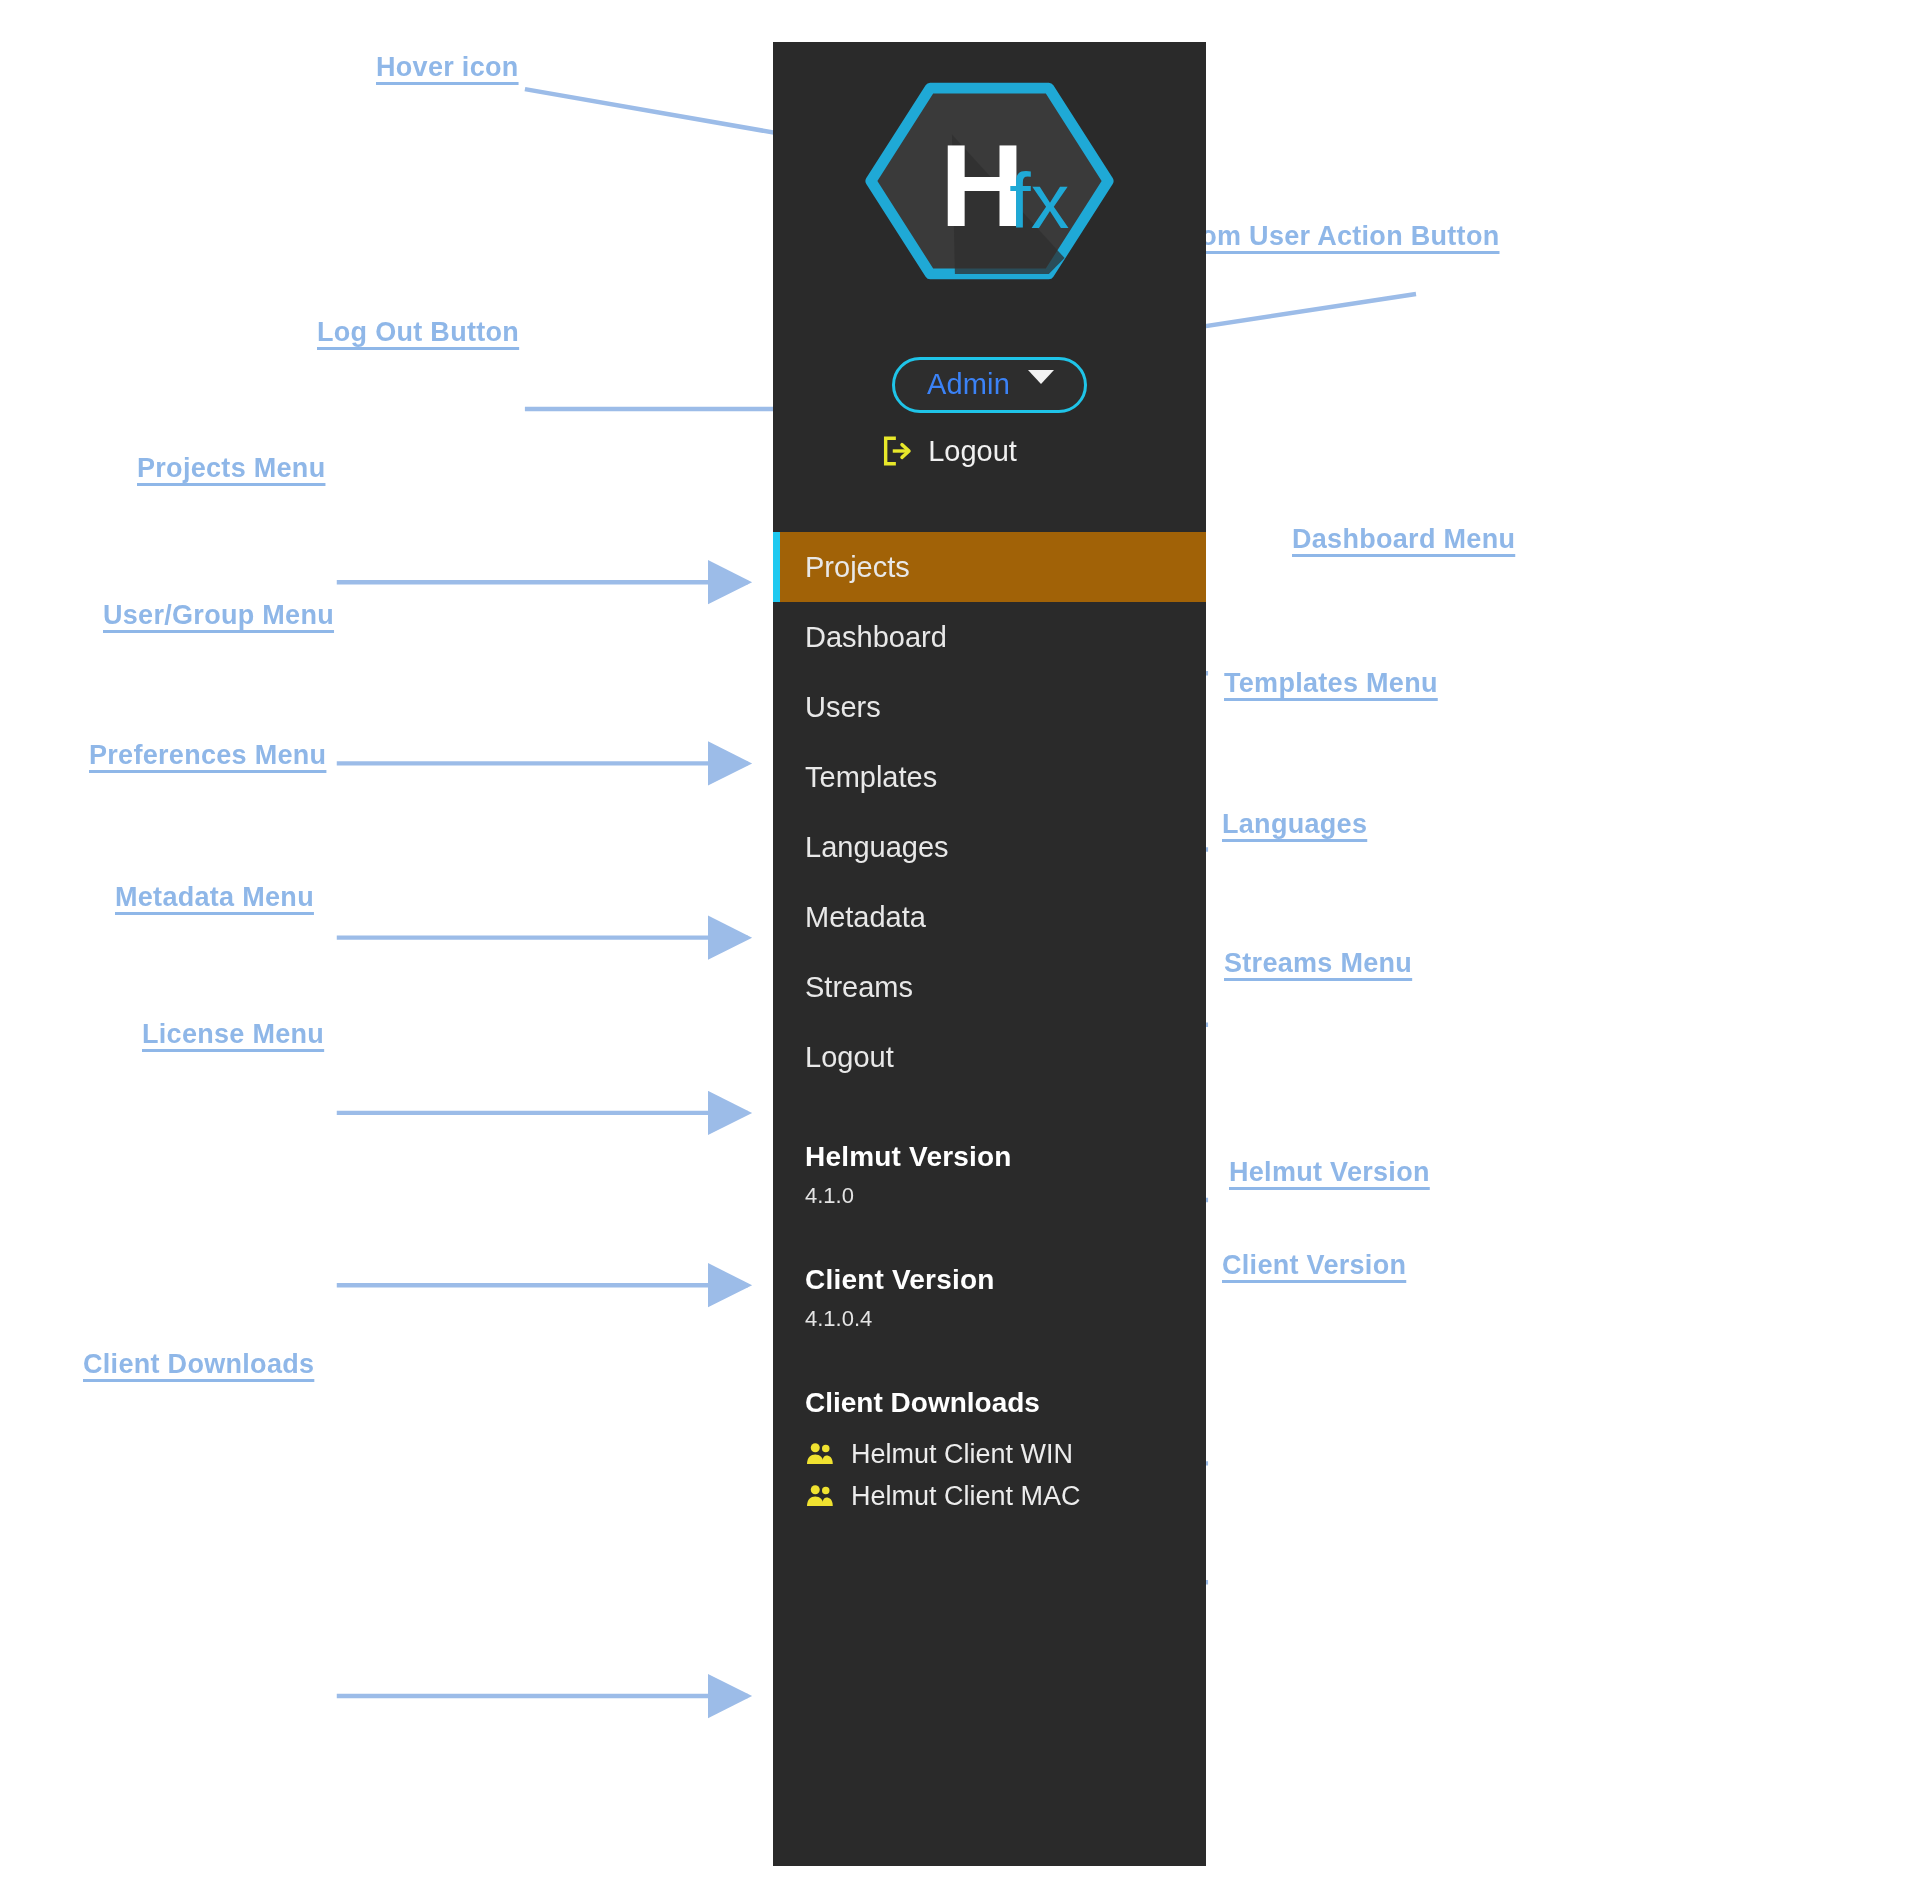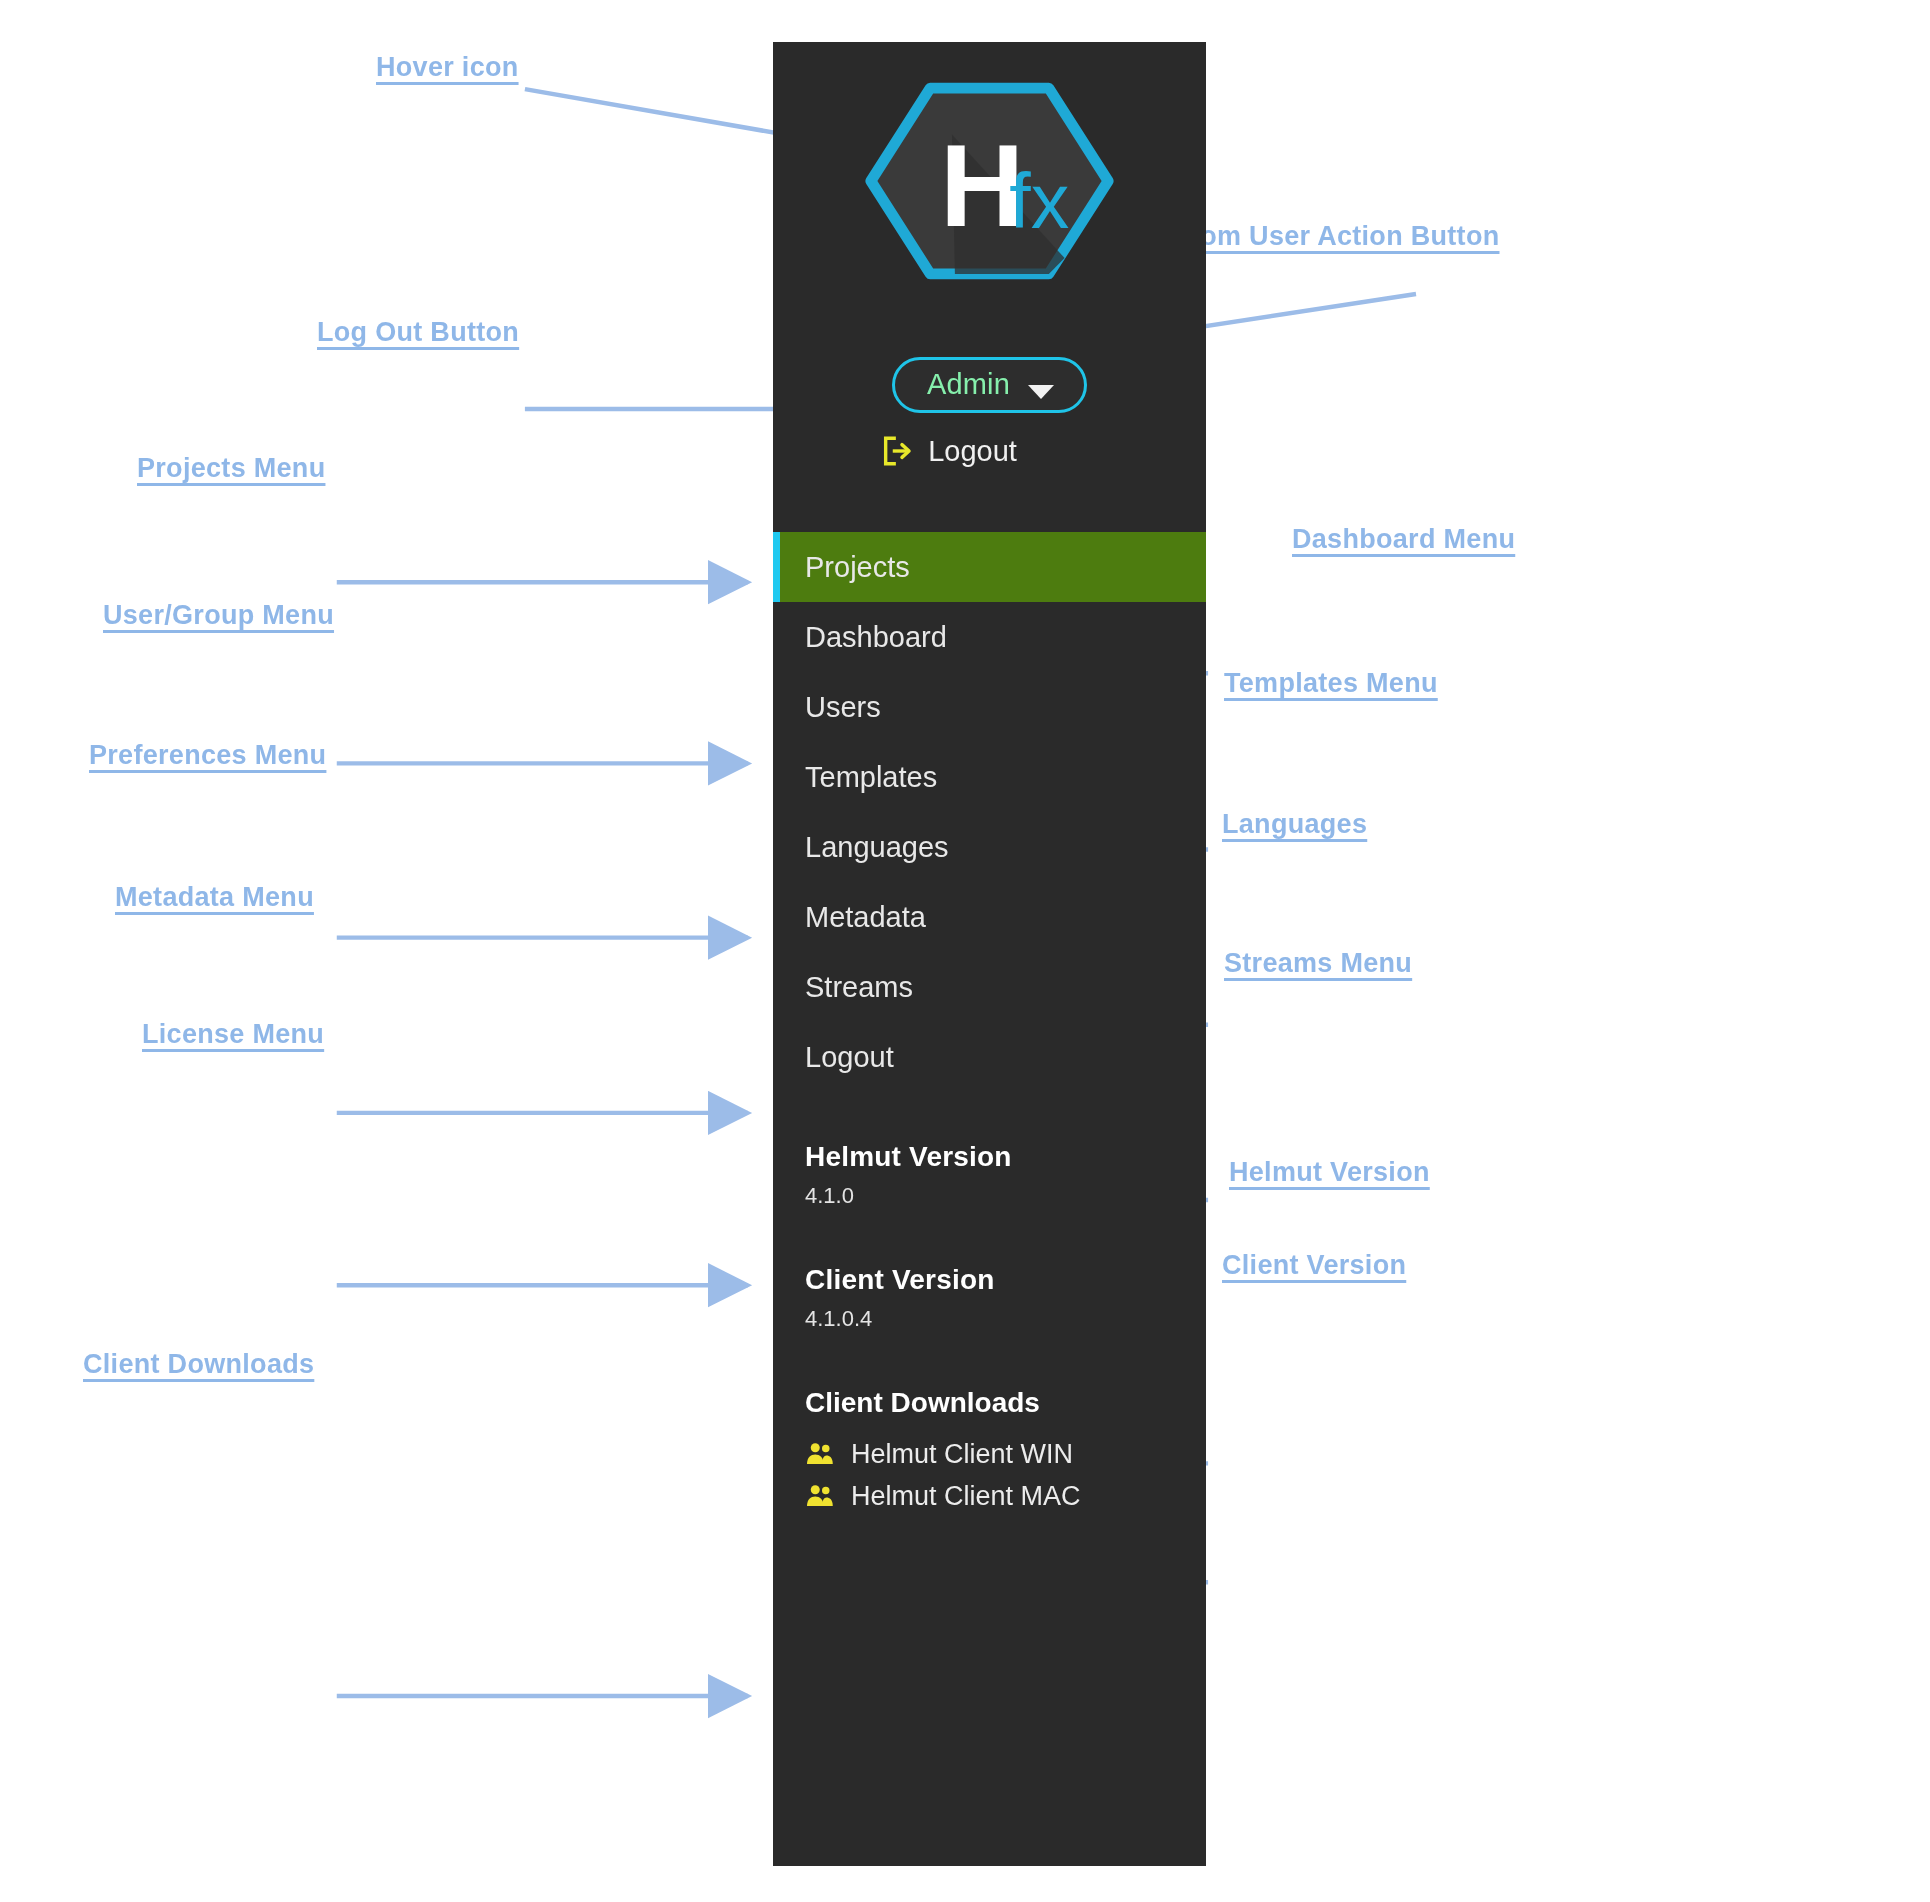--- a/index.html
+++ b/index.html
@@ -41,27 +41,27 @@
   .admin-row {
     position: absolute;
     left: 0;
     top: 315px;
     width: 433px;
     display: flex;
     justify-content: center;
   }
   .admin-pill {
     display: inline-flex;
-    align-items: flex-end;
+    align-items: flex-start;
     gap: 18px;
     padding: 10px 30px 11px 32px;
     border: 3px solid #1fc4e8;
     border-radius: 40px;
     background: #2d2d2d;
-    color: #86efac;
+    color: #3b82f6;
     font-size: 29px;
     letter-spacing: 0.2px;
     line-height: 1;
     cursor: pointer;
     box-sizing: border-box;
   }
   .caret {
     width: 0; height: 0;
     border-left: 13px solid transparent;
     border-right: 13px solid transparent;
@@ -97,21 +97,21 @@
     height: 70px;
     display: flex;
     align-items: center;
     padding-left: 32px;
     box-sizing: border-box;
     color: #e8e8e8;
     font-size: 29px;
     cursor: pointer;
   }
   .menu-item.active {
-    background: #4d7c0f;
+    background: #a16207;
   }
   .menu-item.active::before {
     content: "";
     position: absolute;
     left: 0; top: 0;
     width: 7px; height: 100%;
     background: #1fc9f0;
   }
 
   

